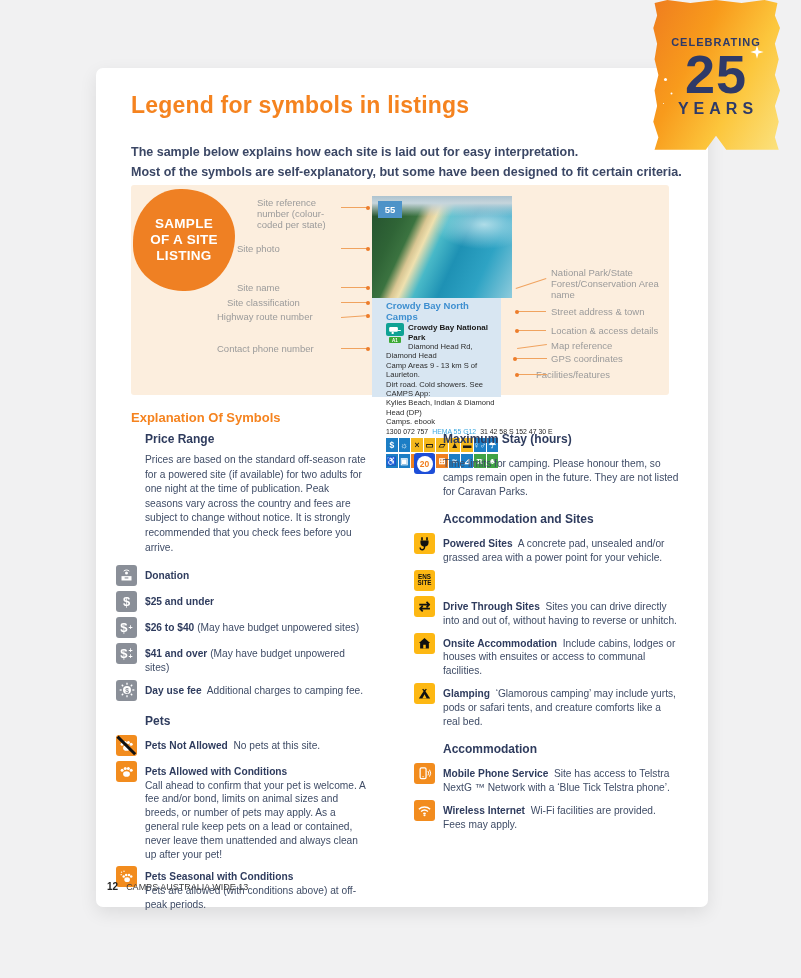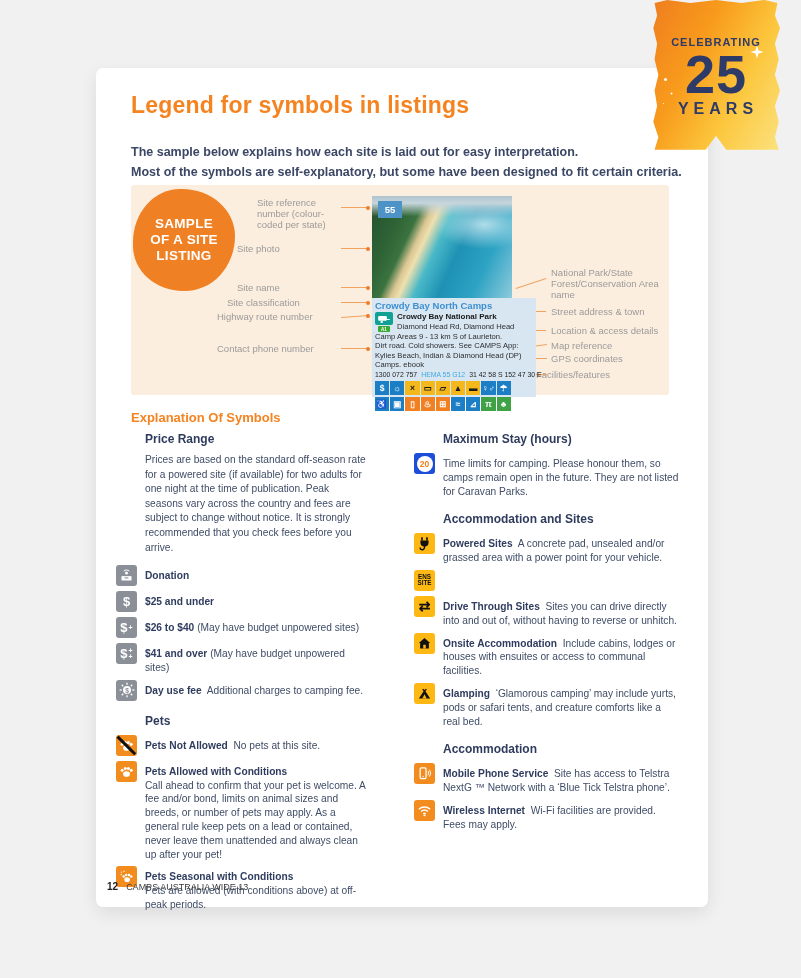--- a/index.html
+++ b/index.html
@@ -52,21 +52,21 @@
     position:relative; width:140px; height:102px;
     background:
       linear-gradient(180deg,#aec3cf 0,#c6d5dc 7%,rgba(198,213,220,0) 20%),
       radial-gradient(ellipse 60% 40% at 80% 28%, rgba(210,238,244,.8) 0%, rgba(210,238,244,0) 60%),
       linear-gradient(115deg,#24502e 0%,#2f6436 20%,#3b7340 29%,#d8c592 35%,#efe0ae 39%,#49b9c8 47%,#1e91b4 60%,#2ea3c4 78%,#8ecbdc 100%);
   }
   .ref-badge {
     position:absolute; left:6px; top:5px; width:24px; height:17px;
     background:#4e93c8; color:#fff; font-size:9.5px; font-weight:bold;
     display:flex; align-items:center; justify-content:center; }
-  .listing-body { width:164px; height:99px; background:#d8e6f2; padding:2px 3px 0 3px; }
+  .listing-body { width:129px; height:99px; background:#d8e6f2; padding:2px 3px 0 14px; }
   .site-name { font-size:9.5px; font-weight:bold; color:#3e8fd0; margin-bottom:1px; }
   .class-col { float:left; width:20px; margin-right:2px; }
   .class-icon { width:18px; height:13px; background:#0fa294; border-radius:2px;
     display:flex; align-items:center; justify-content:center; }
   .route-badge { margin:1px 0 0 3px; width:12px; height:6px; background:#3baa35;
     border-radius:1px; color:#fff; font-size:4.5px; font-weight:bold;
     display:flex; align-items:center; justify-content:center; }
   .park-name { font-size:8px; font-weight:bold; color:#1a1a1a; line-height:9.5px; }
   .addr, .detail-line { font-size:7.6px; color:#2c2c2c; line-height:9.4px; }
   .contact-line { clear:both; font-size:6.9px; color:#1f1f1f; line-height:9px;

